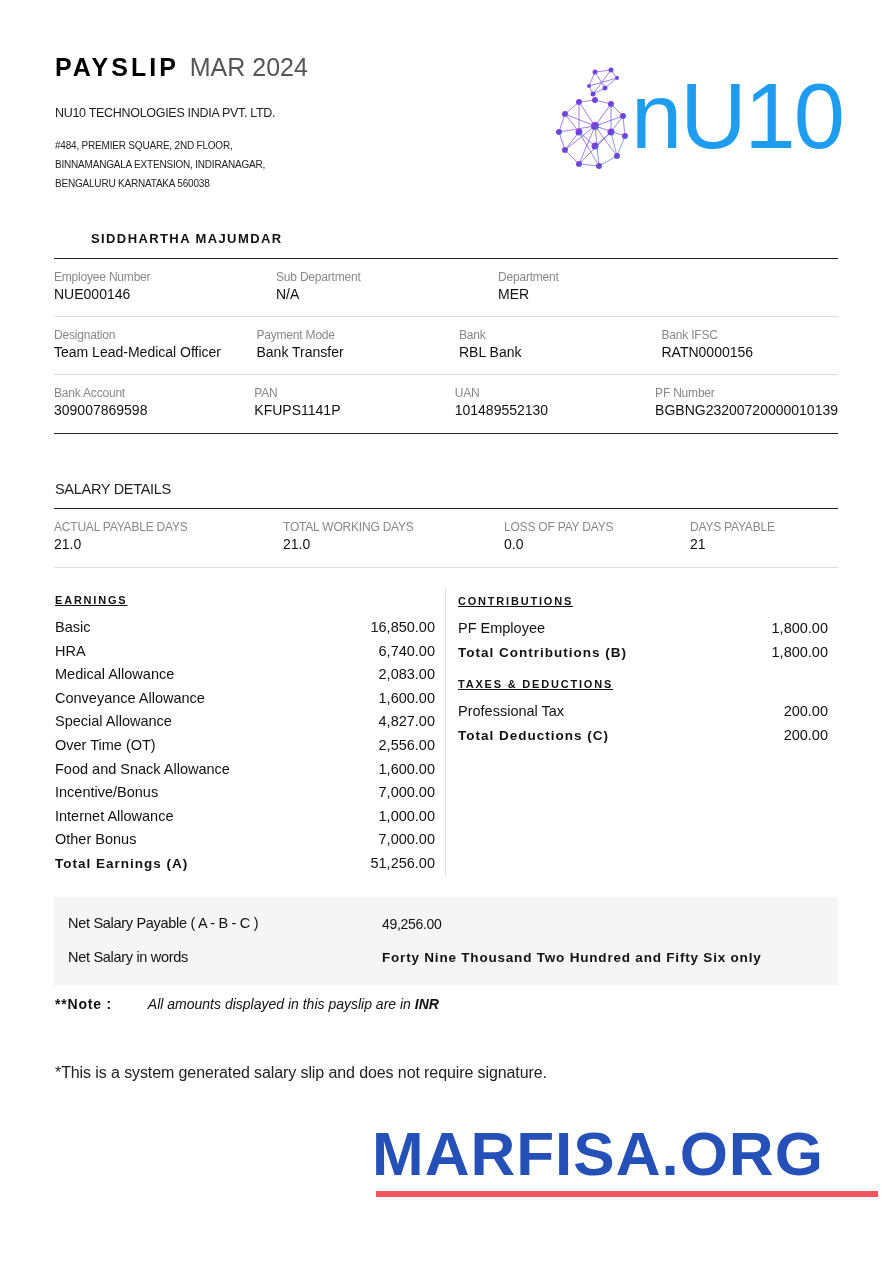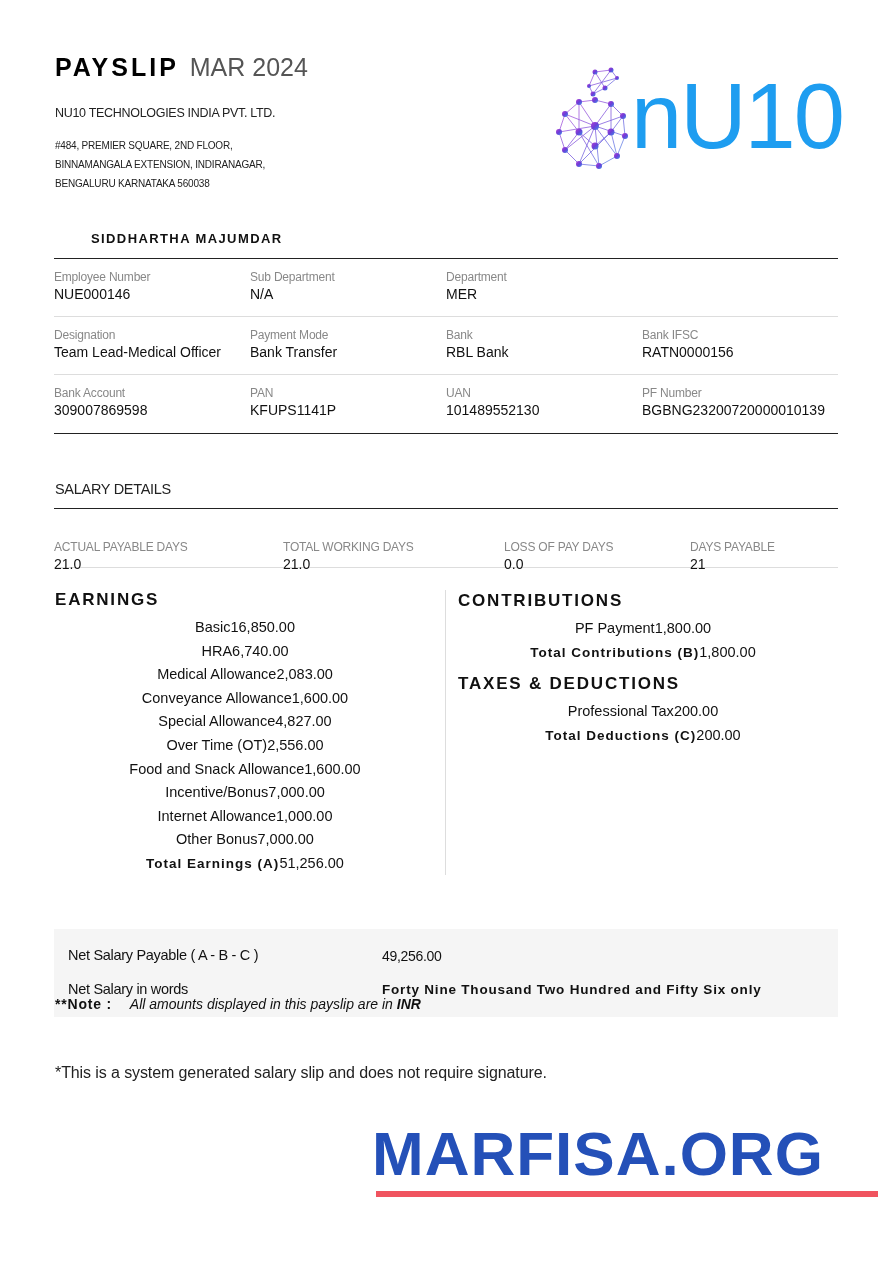--- a/index.html
+++ b/index.html
@@ -11,46 +11,46 @@
   .title .t-month { color: #555; font-weight: normal; margin-left: 4px; }
 
   .company { position: absolute; left: 55px; top: 106px; font-size: 12.5px; letter-spacing: -0.3px; color: #222; }
   .addr { position: absolute; left: 55px; top: 136px; font-size: 10px; line-height: 19px; color: #222; letter-spacing: -0.2px; }
 
   .logo { position: absolute; left: 555px; top: 66px; width: 270px; height: 112px; }
   .logo-text { position: absolute; left: 76px; top: -6px; font-size: 92px; font-weight: normal; color: #1e9df0; letter-spacing: -2px; line-height: 112px; }
 
   .emp-name { position: absolute; left: 55px; top: 231px; font-size: 13px; font-weight: bold; letter-spacing: 1.4px; margin-left: 36px; }
   .info-grid { position: absolute; left: 54px; top: 258px; width: 784px; border-top: 1.5px solid #222; border-bottom: 1.5px solid #222; }
-  .info-row { display: flex; height: 58px; border-bottom: 1px solid #ddd; padding-top: 11px; }
+  .info-row { display: flex; height: 58px; border-bottom: 1px solid #ddd; padding-top: 11px; gap: 26px; }
   .info-row:last-child { border-bottom: none; }
   .info-cell { width: 196px; }
   .info-label { font-size: 12px; color: #888; letter-spacing: -0.2px; line-height: 15px; }
   .info-value { font-size: 14px; color: #111; line-height: 19px; white-space: nowrap; }
 
   .sal-title { position: absolute; left: 55px; top: 481px; font-size: 14.5px; color: #222; letter-spacing: -0.3px; }
   .sal-grid { position: absolute; left: 54px; top: 508px; width: 784px; height: 60px; border-top: 1.5px solid #222; border-bottom: 1px solid #ddd; display: flex; padding-top: 11px; }
-  .sal-cell .info-label { text-transform: uppercase; margin-top: 20px; }
+  .sal-cell .info-label { text-transform: uppercase; }
 
   .earn { position: absolute; left: 55px; top: 590px; width: 391px; height: 285px; border-right: 1px solid #ddd; padding-right: 10px; }
-  .sec-head { font-size: 17px; font-weight: bold; letter-spacing: 1.8px; height: 26px; line-height: 20px; }
-  .line { display: flex; justify-content: center; font-size: 14.5px; height: 23.6px; line-height: 23.6px; color: #111; }
+  .sec-head { font-size: 11px; font-weight: bold; letter-spacing: 1.8px; height: 26px; line-height: 20px; text-decoration: underline; }
+  .line { display: flex; justify-content: space-between; font-size: 14.5px; height: 23.6px; line-height: 23.6px; color: #111; }
   .line.total .l-label { font-weight: bold; letter-spacing: 1px; font-size: 13.5px; }
 
   .contrib { position: absolute; left: 458px; top: 591px; width: 370px; }
   .contrib .gap { height: 10px; }
 
-  .net-box { position: absolute; left: 54px; top: 929px; width: 784px; height: 88px; background: #f5f5f5; }
+  .net-box { position: absolute; left: 54px; top: 897px; width: 784px; height: 88px; background: #f5f5f5; }
   .net-row { position: absolute; left: 14px; font-size: 14.5px; color: #111; letter-spacing: -0.3px; }
   .net-val { position: absolute; left: 328px; font-size: 14px; color: #111; letter-spacing: -0.3px; }
   .net-words { position: absolute; left: 328px; font-size: 13.5px; font-weight: bold; letter-spacing: 0.8px; }
 
   .note { position: absolute; left: 55px; top: 996px; font-size: 14px; white-space: nowrap; }
   .note .n-label { font-weight: bold; letter-spacing: 0.8px; }
-  .note .n-text { font-style: italic; margin-left: 14px; }
+  .note .n-text { font-style: italic; margin-left: 32px; }
   .note .n-cur { font-style: italic; font-weight: bold; }
 
   .footer-note { position: absolute; left: 55px; top: 1064px; font-size: 16px; color: #222; letter-spacing: -0.1px; }
 
   .watermark { position: absolute; left: 372px; top: 1119px; width: 508px; height: 80px; }
   .wm-text { position: absolute; left: 0; top: 0; font-size: 62px; line-height: 70px; color: #2450b8; font-weight: bold; letter-spacing: 1px; white-space: nowrap; }
   .wm-bar { position: absolute; left: 4px; top: 72px; width: 502px; height: 6px; background: #f0545f; }
 </style>
 </head>
 <body>
@@ -225,21 +225,21 @@
     </div>
   <div class="line total">
       <span class="l-label">Total Earnings (A)</span>
       <span>51,256.00</span>
     </div>
 </div>
 
 <div class="contrib">
   <div class="sec-head">CONTRIBUTIONS</div>
   <div class="line">
-      <span>PF Payment</span>
+      <span>PF Employee</span>
       <span>1,800.00</span>
     </div>
   <div class="line total">
       <span class="l-label">Total Contributions (B)</span>
       <span>1,800.00</span>
     </div>
   <div class="gap"></div>
   <div class="sec-head">TAXES &amp; DEDUCTIONS</div>
   <div class="line">
       <span>Professional Tax</span>

